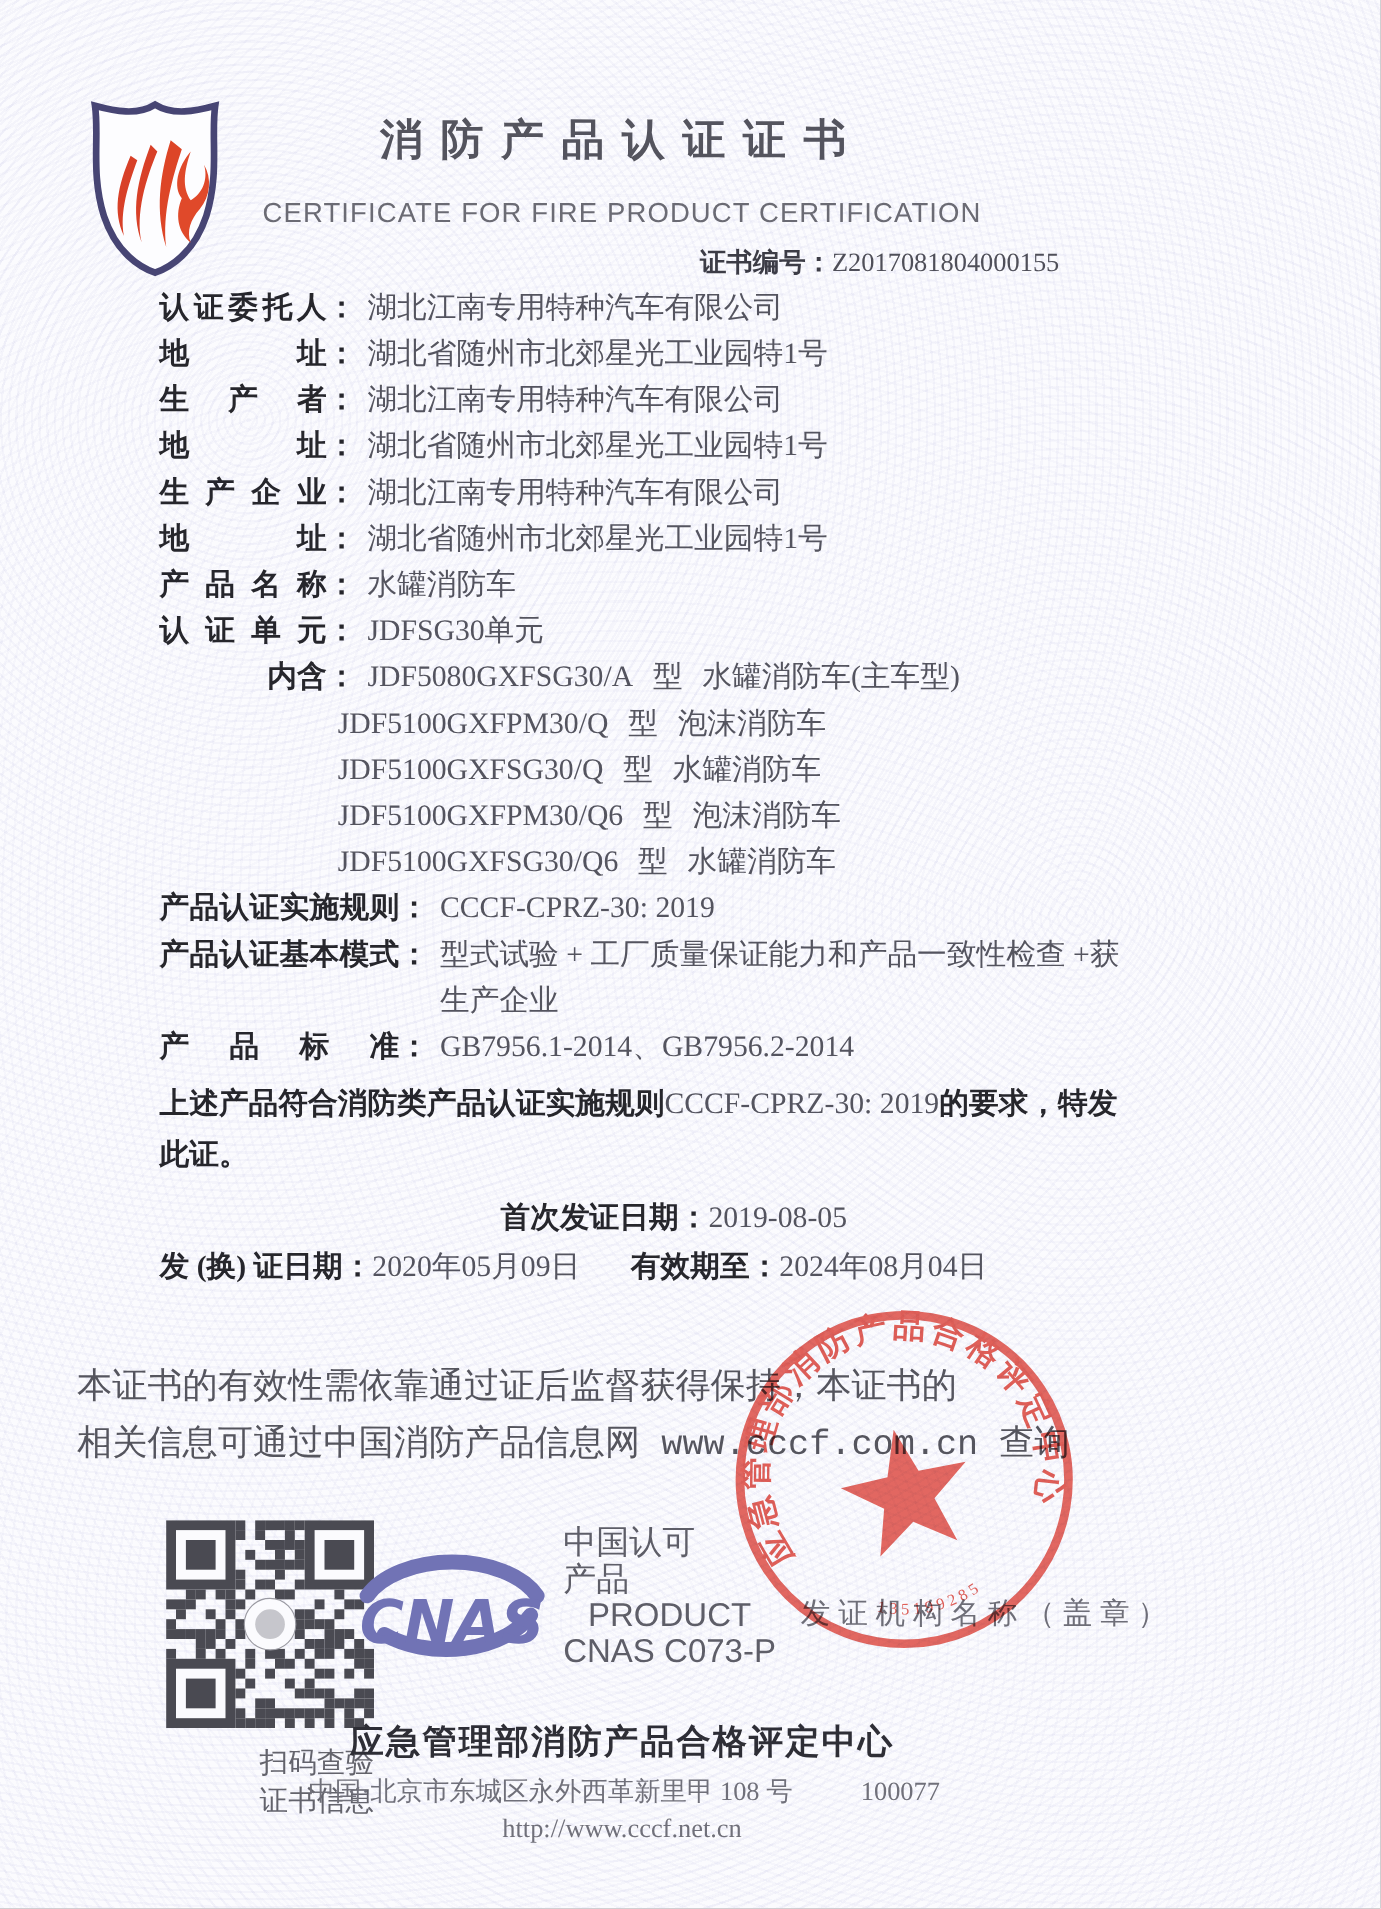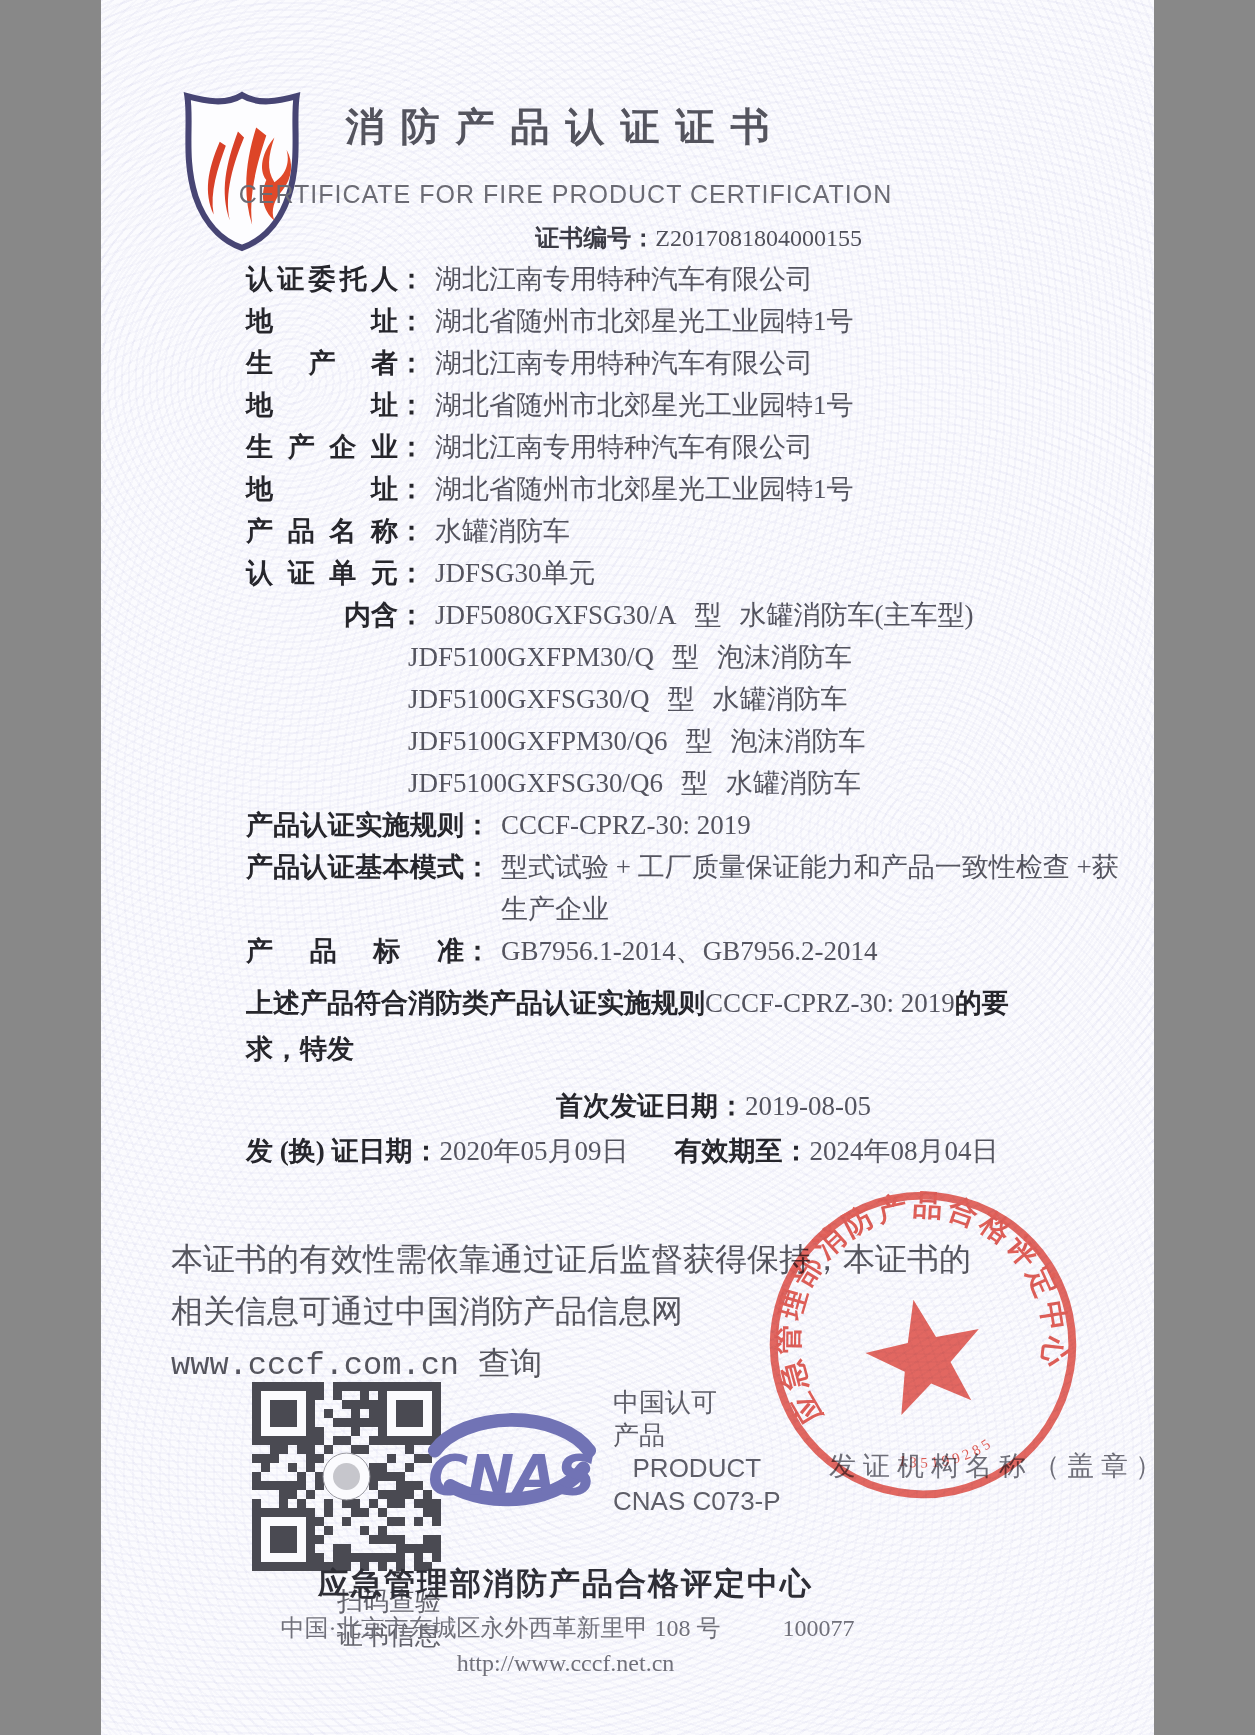--- a/index.html
+++ b/index.html
@@ -1,18 +1,18 @@
 <!DOCTYPE html>
 <html><head>
 <meta charset="utf-8">
 <style>
   * { margin:0; padding:0; box-sizing:border-box; }
   body { background:#888; font-family:"Liberation Serif","DejaVu Serif",serif; }
   .page{
-    position:relative; width:1053px; height:1735px; margin:0 auto; overflow:hidden;
+    position:relative; width:1255px; height:1735px; margin:0 auto; overflow:hidden;
     background:
       repeating-radial-gradient(circle at 18% 22%, rgba(124,124,196,0.055) 0 2px, rgba(255,255,255,0) 2px 7px),
       repeating-radial-gradient(circle at 78% 48%, rgba(124,124,196,0.045) 0 2px, rgba(255,255,255,0) 2px 8px),
       repeating-radial-gradient(circle at 45% 85%, rgba(124,124,196,0.04) 0 2px, rgba(255,255,255,0) 2px 9px),
       #fbfbfe;
   }
   
   .logo{ position:absolute; left:60px; top:85px; width:162px; height:170px; }
   .head-block{ position:absolute; left:0; top:100px; width:100%; text-align:center; transform:translateX(-62px); }
   .title{ font-size:39px; font-weight:700; letter-spacing:16px; color:#54545e; }
@@ -42,21 +42,21 @@
   .dates1{ margin-top:12px; margin-left:310px; line-height:44px; }
   .dates2{ line-height:46px; }
   .dlbl{ font-weight:700; color:#26262c; }
   .dgap{ display:inline-block; width:46px; }
   .note{ margin-top:62px; text-align:left; transform:translateX(-75px);
          font-size:32px; color:#55555e; line-height:52px;font-family:Liberation Mono, monospace; }
   
   .qr-block{ position:absolute; left:135px; top:1382px; width:205px; text-align:right; }
   .qr-caption{ margin-top:10px; font-size:26px; line-height:34px; color:#63636c; }
   .cnas-logo{ position:absolute; left:316px; top:1394px; }
-  .cnas-text{ position:absolute; left:512px; top:1386px; font-size:26px; line-height:33px; color:#5e5e68; }
+  .cnas-text{ position:absolute; left:512px; top:1386px; font-size:30px; line-height:33px; color:#5e5e68; }
   .cnas-text .latin{ font-family:"Liberation Sans","DejaVu Sans",sans-serif;text-align:center; }
   .seal{ position:absolute; left:655px; top:1178px; width:334px; height:334px;
          mix-blend-mode:multiply; opacity:.9; z-index:3; }
   .issuer-label{ position:absolute; left:728px; top:1448px; z-index:2;
                  font-size:27px; letter-spacing:7px; color:#6e6e78; white-space:nowrap; }
   .org-name{ position:absolute; left:0; top:1563px; width:100%; text-align:center;
              transform:translateX(-62px); font-size:31px; font-weight:700; color:#2e2e36; letter-spacing:2px; }
   .addr-line{ position:absolute; left:0; top:1612px; width:100%; text-align:center;
               transform:translateX(-60px); font-size:24px; color:#70707a; }
   .addr-line .pgap{ display:inline-block; width:62px; }
@@ -114,20 +114,21 @@
       <span class="rlabel">产品认证基本模式</span><span class="colon">：</span><span class="rwrap fval">
         <span>型式试验 + 工厂质量保证能力和产品一致性检查 +获</span><br>
         <span>生产企业</span>
       </span>
     </div>
 
     <div class="rrow"><span class="rlabel">产品标准</span><span class="colon">：</span><span class="fval">GB7956.1-2014、GB7956.2-2014</span></div>
 
     <div class="statement">
       <span class="b">上述产品符合消防类产品认证实施规则</span><span class="fval">CCCF-CPRZ-30: 2019</span><span class="b">的要求，特发</span>
+      <div><span class="b">此证。</span></div>
     </div>
 
     <div class="dates1">
       <span class="dlbl">首次发证日期：</span><span class="fval">2019-08-05</span>
     </div>
     <div class="dates2">
       <span class="dlbl">发 (换) 证日期：</span><span class="fval">2020年05月09日</span><span class="dgap"></span><span class="dlbl">有效期至：</span><span class="fval">2024年08月04日</span>
     </div>
 
     <div class="note">

